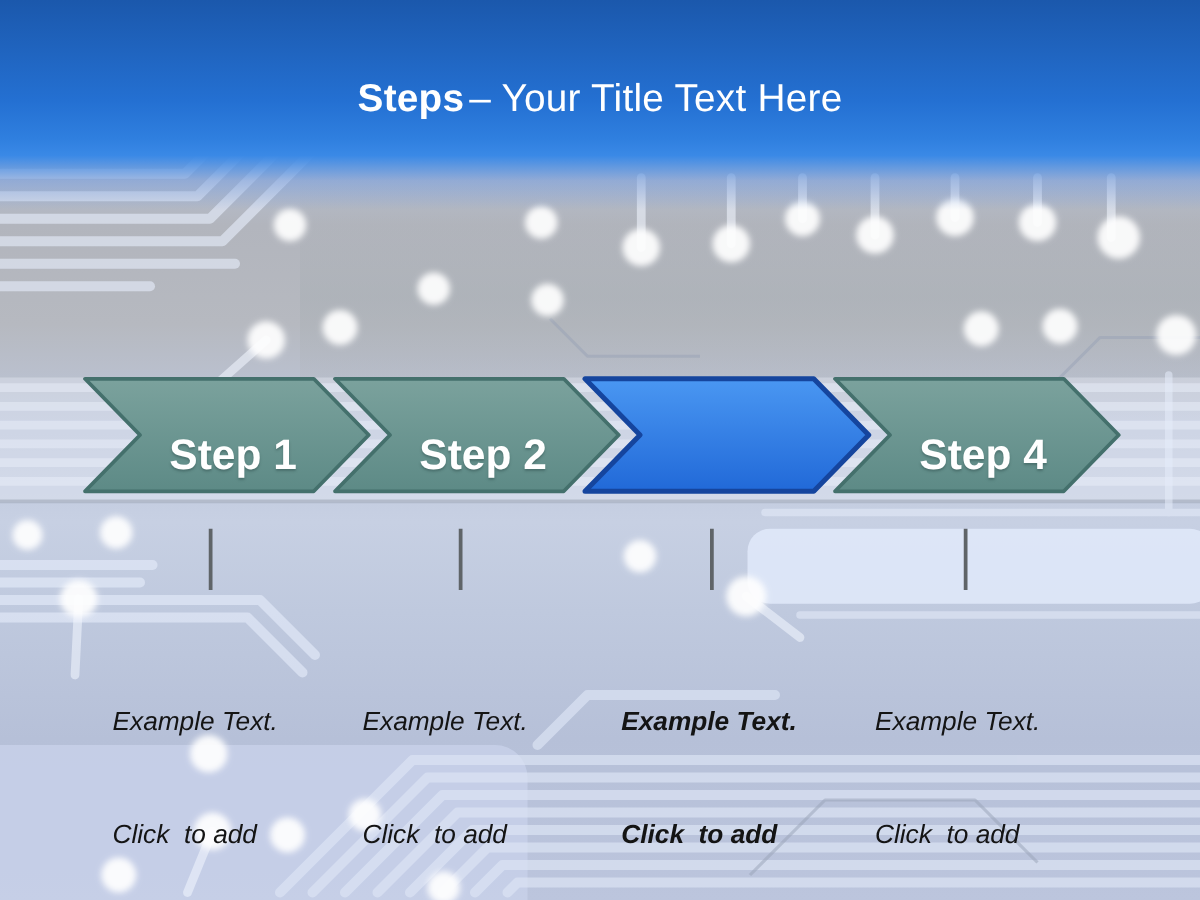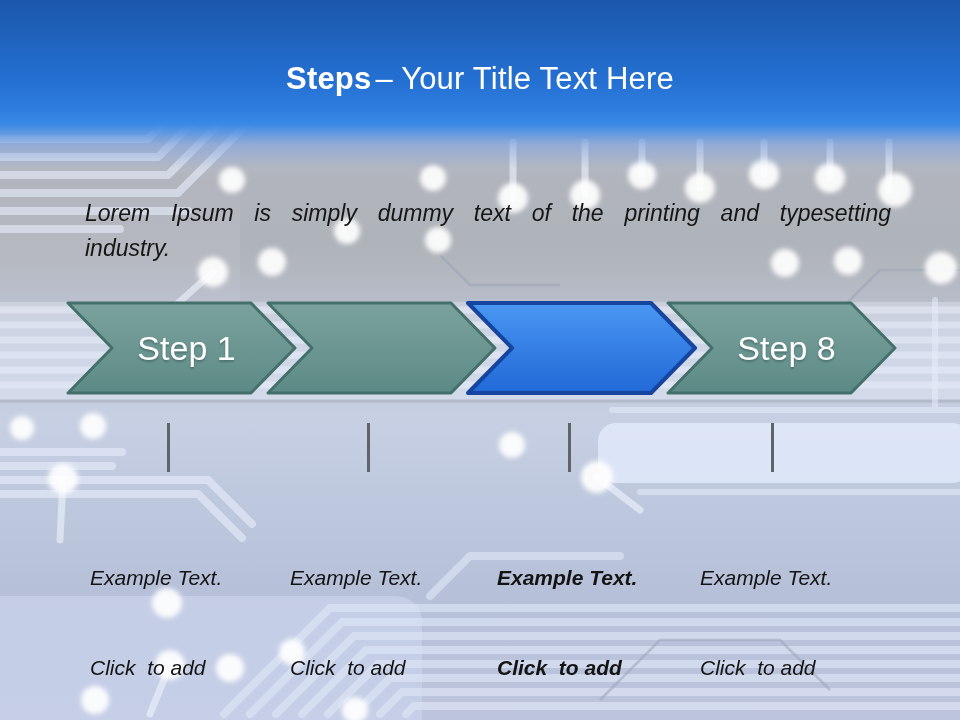--- a/index.html
+++ b/index.html
@@ -26,25 +26,26 @@
   .slide-title .t-bold{font-weight:bold;margin-top:44px;}
   .slide-title .t-rest{margin-left:4px;font-weight:normal;}
   .intro{
     position:absolute;left:85px;top:196px;width:806px;
     font-style:italic;color:#161616;font-size:23px;line-height:35px;
   }
   .intro .jline{text-align:justify;text-align-last:justify;}
   
   .band-svg{position:absolute;left:0;top:300px;}
   .step-label{
-    position:absolute;top:302px;height:92px;width:227px;
+    position:absolute;top:318px;height:92px;width:227px;
     display:flex;align-items:center;justify-content:center;
     padding-left:10px;box-sizing:border-box;
     color:#ffffff;font-size:34px;
     text-shadow:0 2px 2px rgba(30,55,55,0.35);
+    font-weight:bold;
   }
   .step-label.active{text-shadow:0 2px 3px rgba(8,30,80,0.55);}
   .tick{
     position:absolute;top:423px;width:3px;height:49px;background:#5f6468;
   }
   .desc{
     position:absolute;top:503px;width:178px;
     font-style:italic;color:#141414;font-size:21px;line-height:30px;
     white-space:pre-wrap;
   }
@@ -164,44 +165,41 @@
       <circle cx="95" cy="700" r="14"></circle>
         <circle cx="355" cy="710" r="13"></circle>
     </g>
   </svg>
 
   <div class="header-band"></div>
   <div class="slide-title">
     <span class="t-bold">Steps</span><span class="t-rest">– Your Title Text Here</span>
   </div>
 
-  <div class="intro">
-    <div class="jline">Lorem Ipsum is simply dummy text of the printing and typesetting</div>
-    <div>industry.</div>
-  </div>
 
   <svg class="band-svg" width="960" height="100">
     <defs>
       <linearGradient id="tealGrad" x1="0" y1="0" x2="0" y2="1">
         <stop offset="0" stop-color="#7ba29d"></stop>
           <stop offset="1" stop-color="#5d8a86"></stop>
       </linearGradient>
       <linearGradient id="blueGrad" x1="0" y1="0" x2="0" y2="1">
         <stop offset="0" stop-color="#4a97f2"></stop>
           <stop offset="1" stop-color="#2169d8"></stop>
       </linearGradient>
     </defs>
     <polygon points="68,3 251,3 295,48 251,93 68,93 112,48" fill="url(#tealGrad)" stroke="#44706c" stroke-width="3" stroke-linejoin="round"></polygon>
     <polygon points="268,3 451,3 495,48 451,93 268,93 312,48" fill="url(#tealGrad)" stroke="#44706c" stroke-width="3" stroke-linejoin="round"></polygon>
     <polygon points="468,3 651,3 695,48 651,93 468,93 512,48" fill="url(#blueGrad)" stroke="#15459e" stroke-width="4" stroke-linejoin="round"></polygon>
     <polygon points="668,3 851,3 895,48 851,93 668,93 712,48" fill="url(#tealGrad)" stroke="#44706c" stroke-width="3" stroke-linejoin="round"></polygon>
   </svg>
 
   <div class="step-label" style="left:68px">Step 1</div>
-  <div class="step-label" style="left:668px">Step 8</div>
+  <div class="step-label" style="left:268px">Step 2</div>
+  <div class="step-label" style="left:668px">Step 4</div>
 
   <div class="tick" style="left:167px"></div>
   <div class="tick" style="left:367px"></div>
   <div class="tick" style="left:568px"></div>
   <div class="tick" style="left:771px"></div>
 
   <div class="desc" style="left:90px">
     <div>Example Text.</div>
     <div>Click  to add</div>
     

